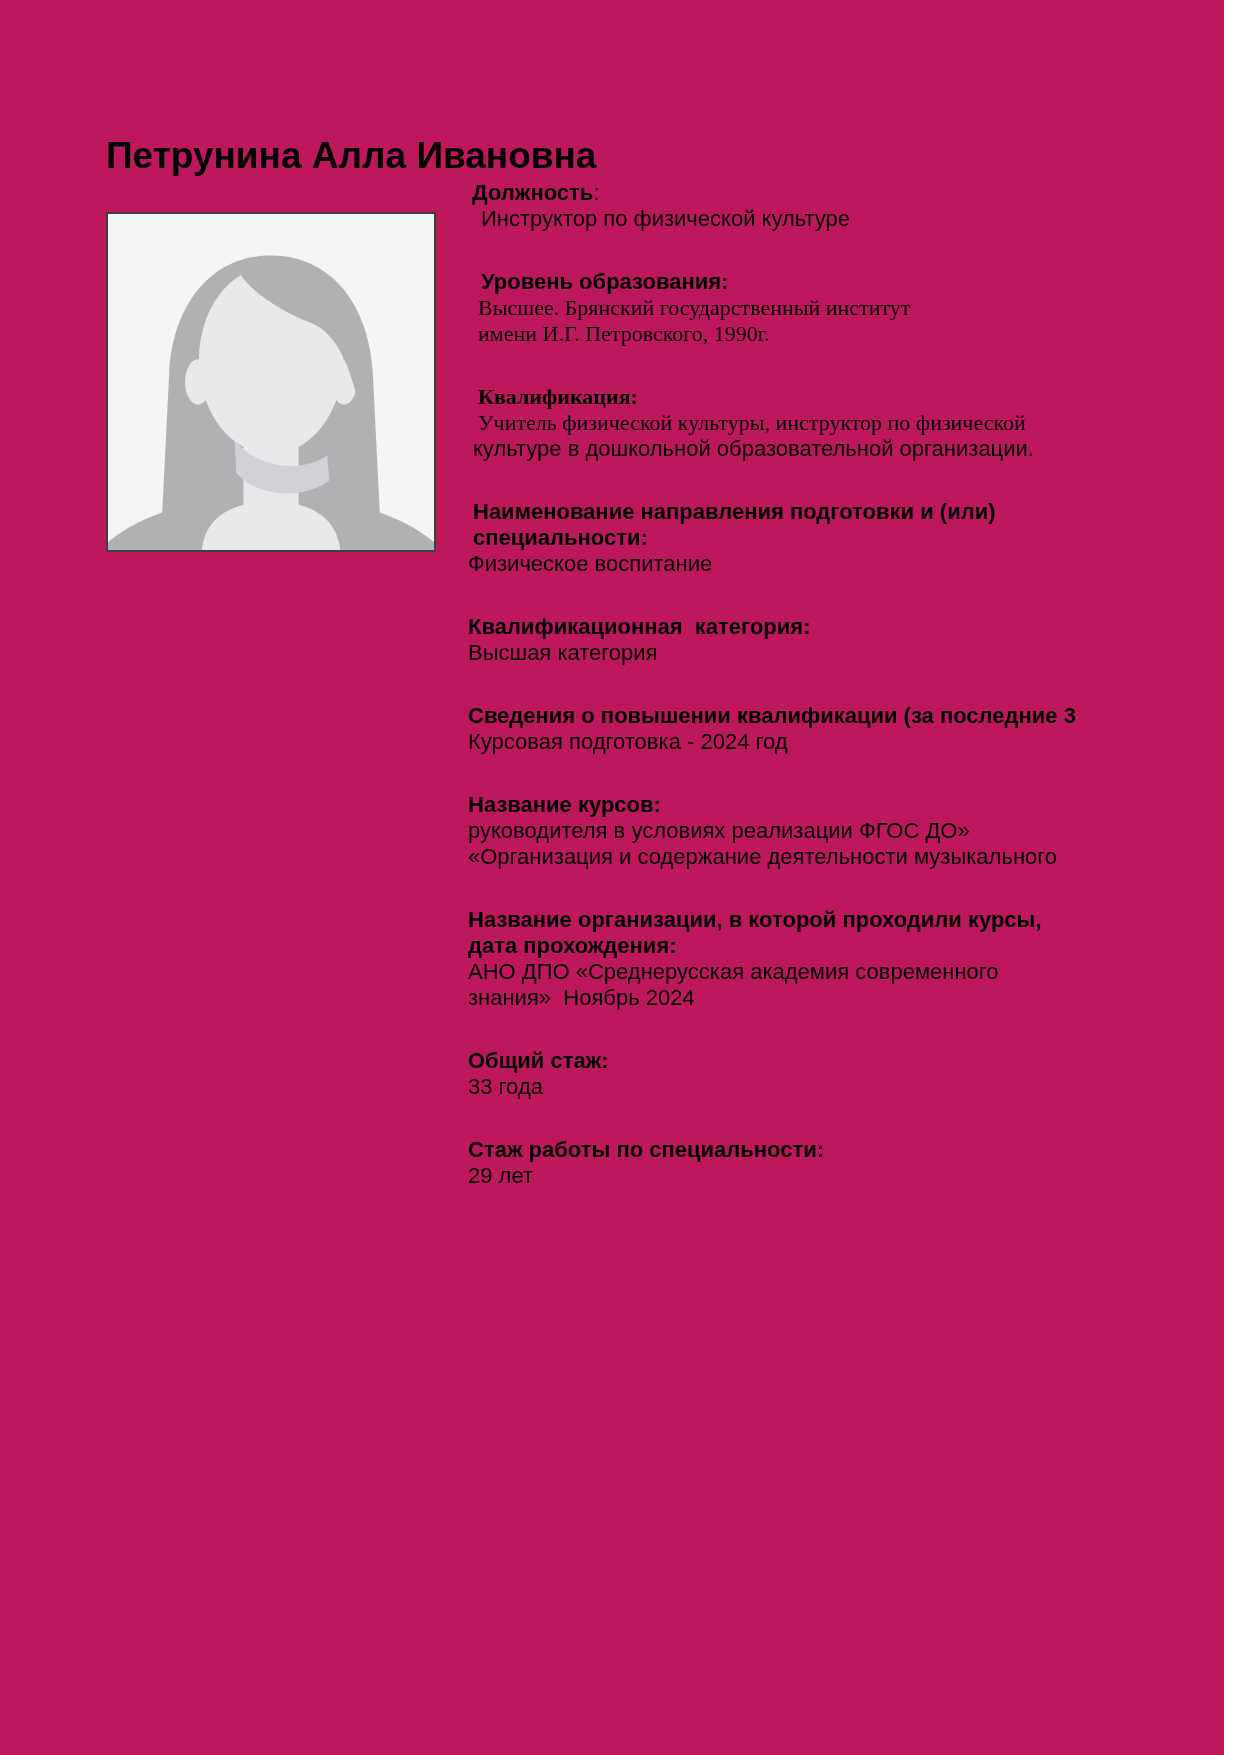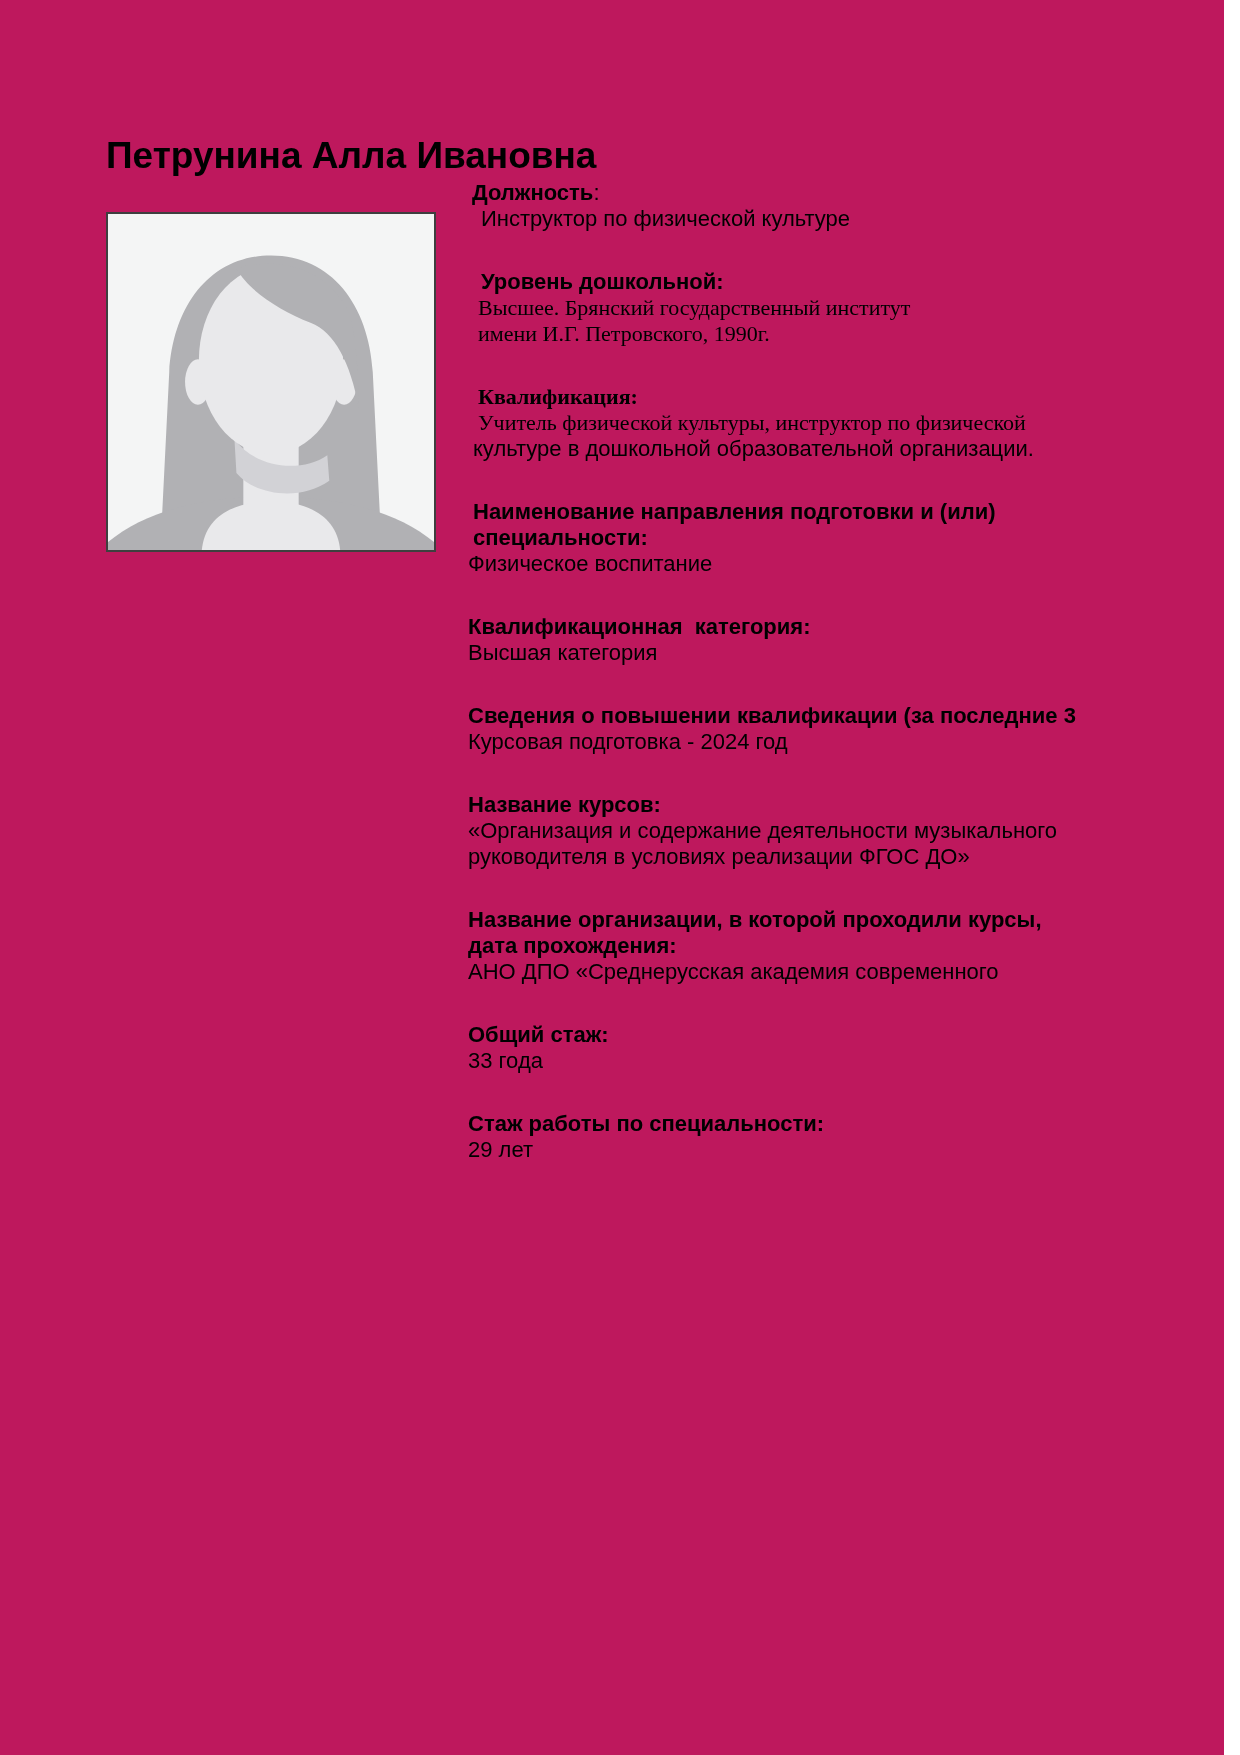--- a/index.html
+++ b/index.html
@@ -82,21 +82,21 @@
   </div>
 
   <div class="info">
 
     <section class="sec">
       <div class="ln lbl ind4"><span>Должность</span><span class="colon-plain">:</span></div>
       <div class="ln ind13">Инструктор по физической культуре</div>
     </section>
 
     <section class="sec">
-      <div class="ln lbl ind13">Уровень дошкольной:</div>
+      <div class="ln lbl ind13">Уровень образования:</div>
       <div class="ln ind10">Высшее. Брянский государственный институт</div>
       <div class="ln ind10">имени И.Г. Петровского, 1990г.</div>
     </section>
 
     <section class="sec">
       <div class="ln lbl ind10">Квалификация:</div>
       <div class="ln ind10">Учитель физической культуры, инструктор по физической</div>
       <div class="ln ind5">культуре в дошкольной образовательной организации.</div>
     </section>
 
@@ -111,28 +111,29 @@
       <div class="ln">Высшая категория</div>
     </section>
 
     <section class="sec">
       <div class="ln lbl">Сведения о повышении квалификации (за последние 3</div>
       <div class="ln">Курсовая подготовка - 2024 год</div>
     </section>
 
     <section class="sec">
       <div class="ln lbl">Название курсов:</div>
+      <div class="ln">руководителя в условиях реализации ФГОС ДО»</div>
       <div class="ln">«Организация и содержание деятельности музыкального</div>
-      <div class="ln">руководителя в условиях реализации ФГОС ДО»</div>
     </section>
 
     <section class="sec">
       <div class="ln lbl">Название организации, в которой проходили курсы,</div>
       <div class="ln lbl">дата прохождения:</div>
       <div class="ln">АНО ДПО «Среднерусская академия современного</div>
+      <div class="ln">знания»  Ноябрь 2024</div>
     </section>
 
     <section class="sec">
       <div class="ln lbl">Общий стаж:</div>
       <div class="ln">33 года</div>
     </section>
 
     <section class="sec">
       <div class="ln lbl">Стаж работы по специальности:</div>
       <div class="ln">29 лет</div>

